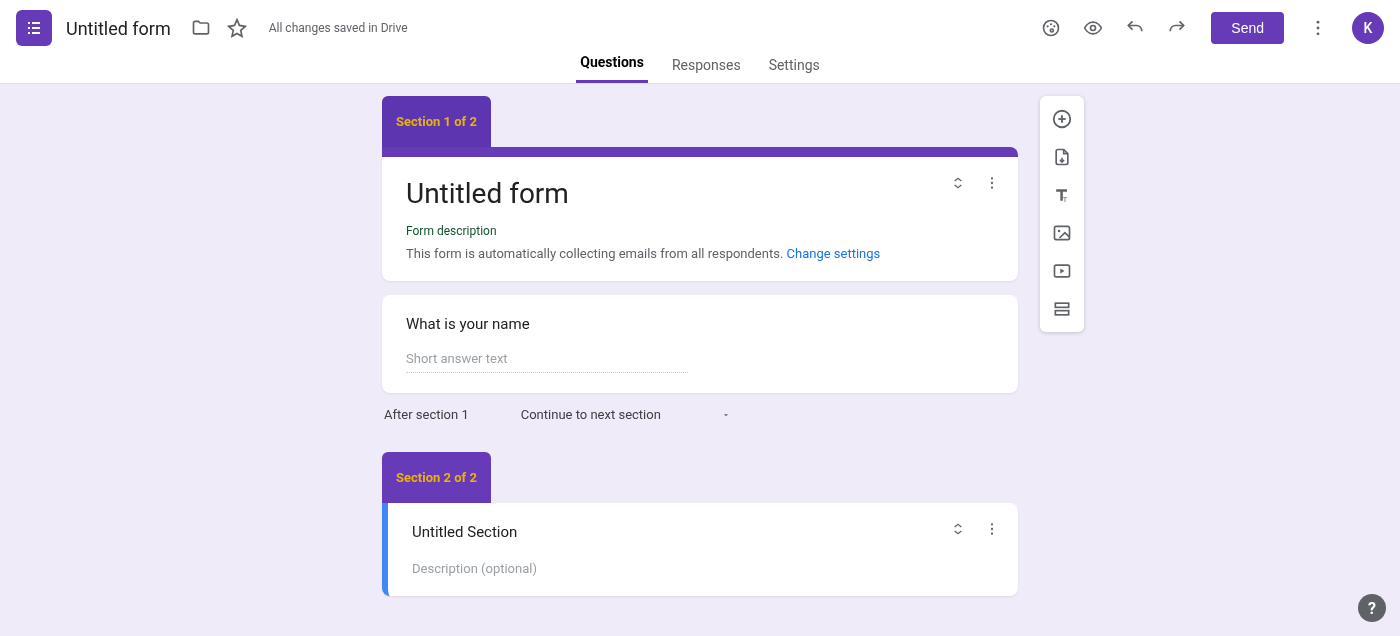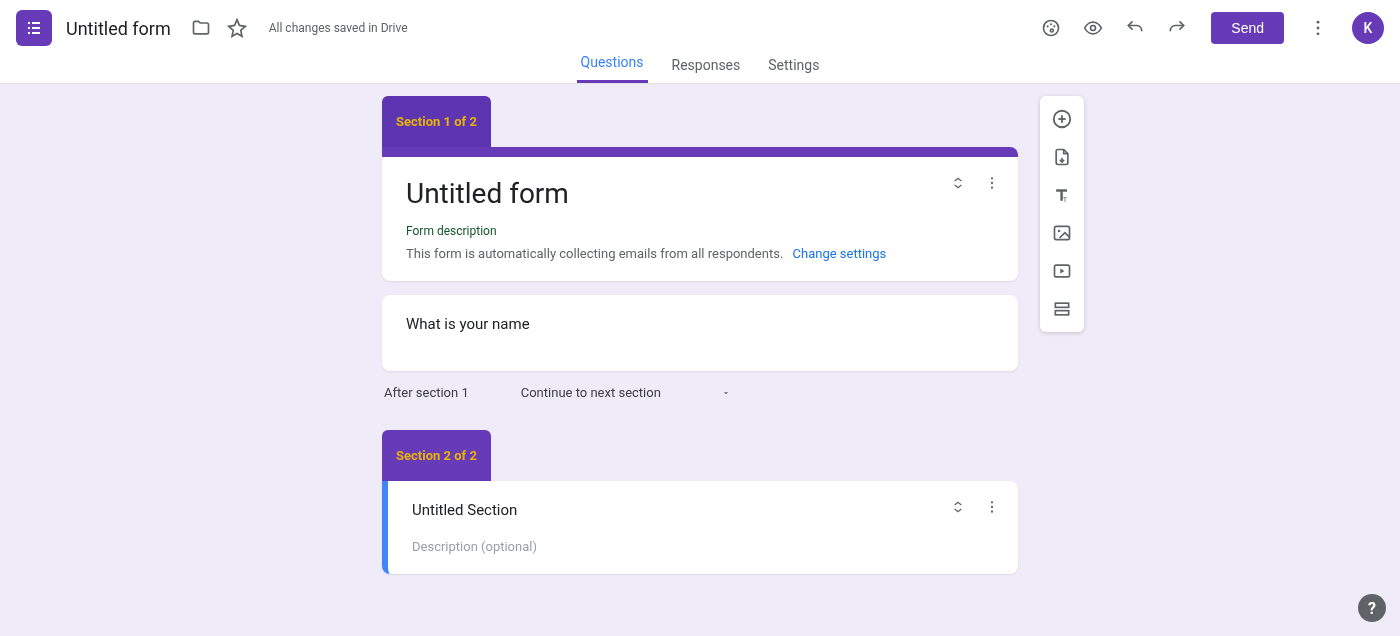--- a/index.html
+++ b/index.html
@@ -69,23 +69,23 @@
     gap:20px;
     padding-bottom:0;
   }
   .tab {
     font-size:14px;
     color:#5f6368;
     padding:0 4px 10px 4px;
     cursor:pointer;
   }
   .tab.active {
-    color:#3b82f6;
+    color:#000000;
     border-bottom:3px solid #673ab7;
-    font-weight:400;
+    font-weight:700;
   }
   
   .main {
     position:relative;
     display:flex;
     flex-direction:column;
     align-items:center;
     padding-top:12px;
     height: calc(636px - 84px);
     overflow-y:auto;
@@ -110,21 +110,21 @@
     position:relative;
   }
   .card.header-card {
     border-top:10px solid #673ab7;
     border-top-left-radius:0;
   }
   .card-inner { padding:20px 24px; }
   .form-main-title { font-size:28px; color:#202124; margin-bottom:14px; }
   .form-desc { font-size:12px; color:#14532d; margin-bottom:8px; }
   .email-notice { font-size:13px; color:#5f6368; }
-  .email-notice a { color:#1a73e8; text-decoration:none; margin-left:6px; cursor:pointer; }
+  .email-notice a { color:#1a73e8; text-decoration:none; cursor:pointer; }
   .card-actions { position:absolute; top:18px; right:18px; display:flex; gap:18px; color:#5f6368; }
   .card-actions span { cursor:pointer; }
   .question-card .q-title { font-size:15px; color:#202124; margin-bottom:18px; }
   .short-answer {
     font-size:13px; color:#9aa0a6;
     border-bottom:1px dotted #ccc;
     width:48%; padding-bottom:6px;
   }
   .after-section { font-size:13px; color:#3c4043; margin:12px 0 30px 2px; display:flex; align-items:center; gap:28px; }
   .after-select { display:flex; align-items:center; gap:60px; color:#3c4043; cursor:pointer;margin-left:24px; }
@@ -310,20 +310,21 @@
               <circle cx="12" cy="19" r="1.7"></circle>
             </svg>
         </span>
       </div>
     </div>
 
     
     <div class="card question-card">
       <div class="card-inner">
         <div class="q-title">What is your name</div>
+        <div class="short-answer">Short answer text</div>
       </div>
     </div>
 
     
     <div class="after-section">
       <span>After section 1</span>
       <div class="after-select">
         <span>Continue to next section</span>
         <svg width="10" height="10" viewBox="0 0 24 24" fill="#5f6368">
             <path d="M7 10l5 5 5-5z"></path>

